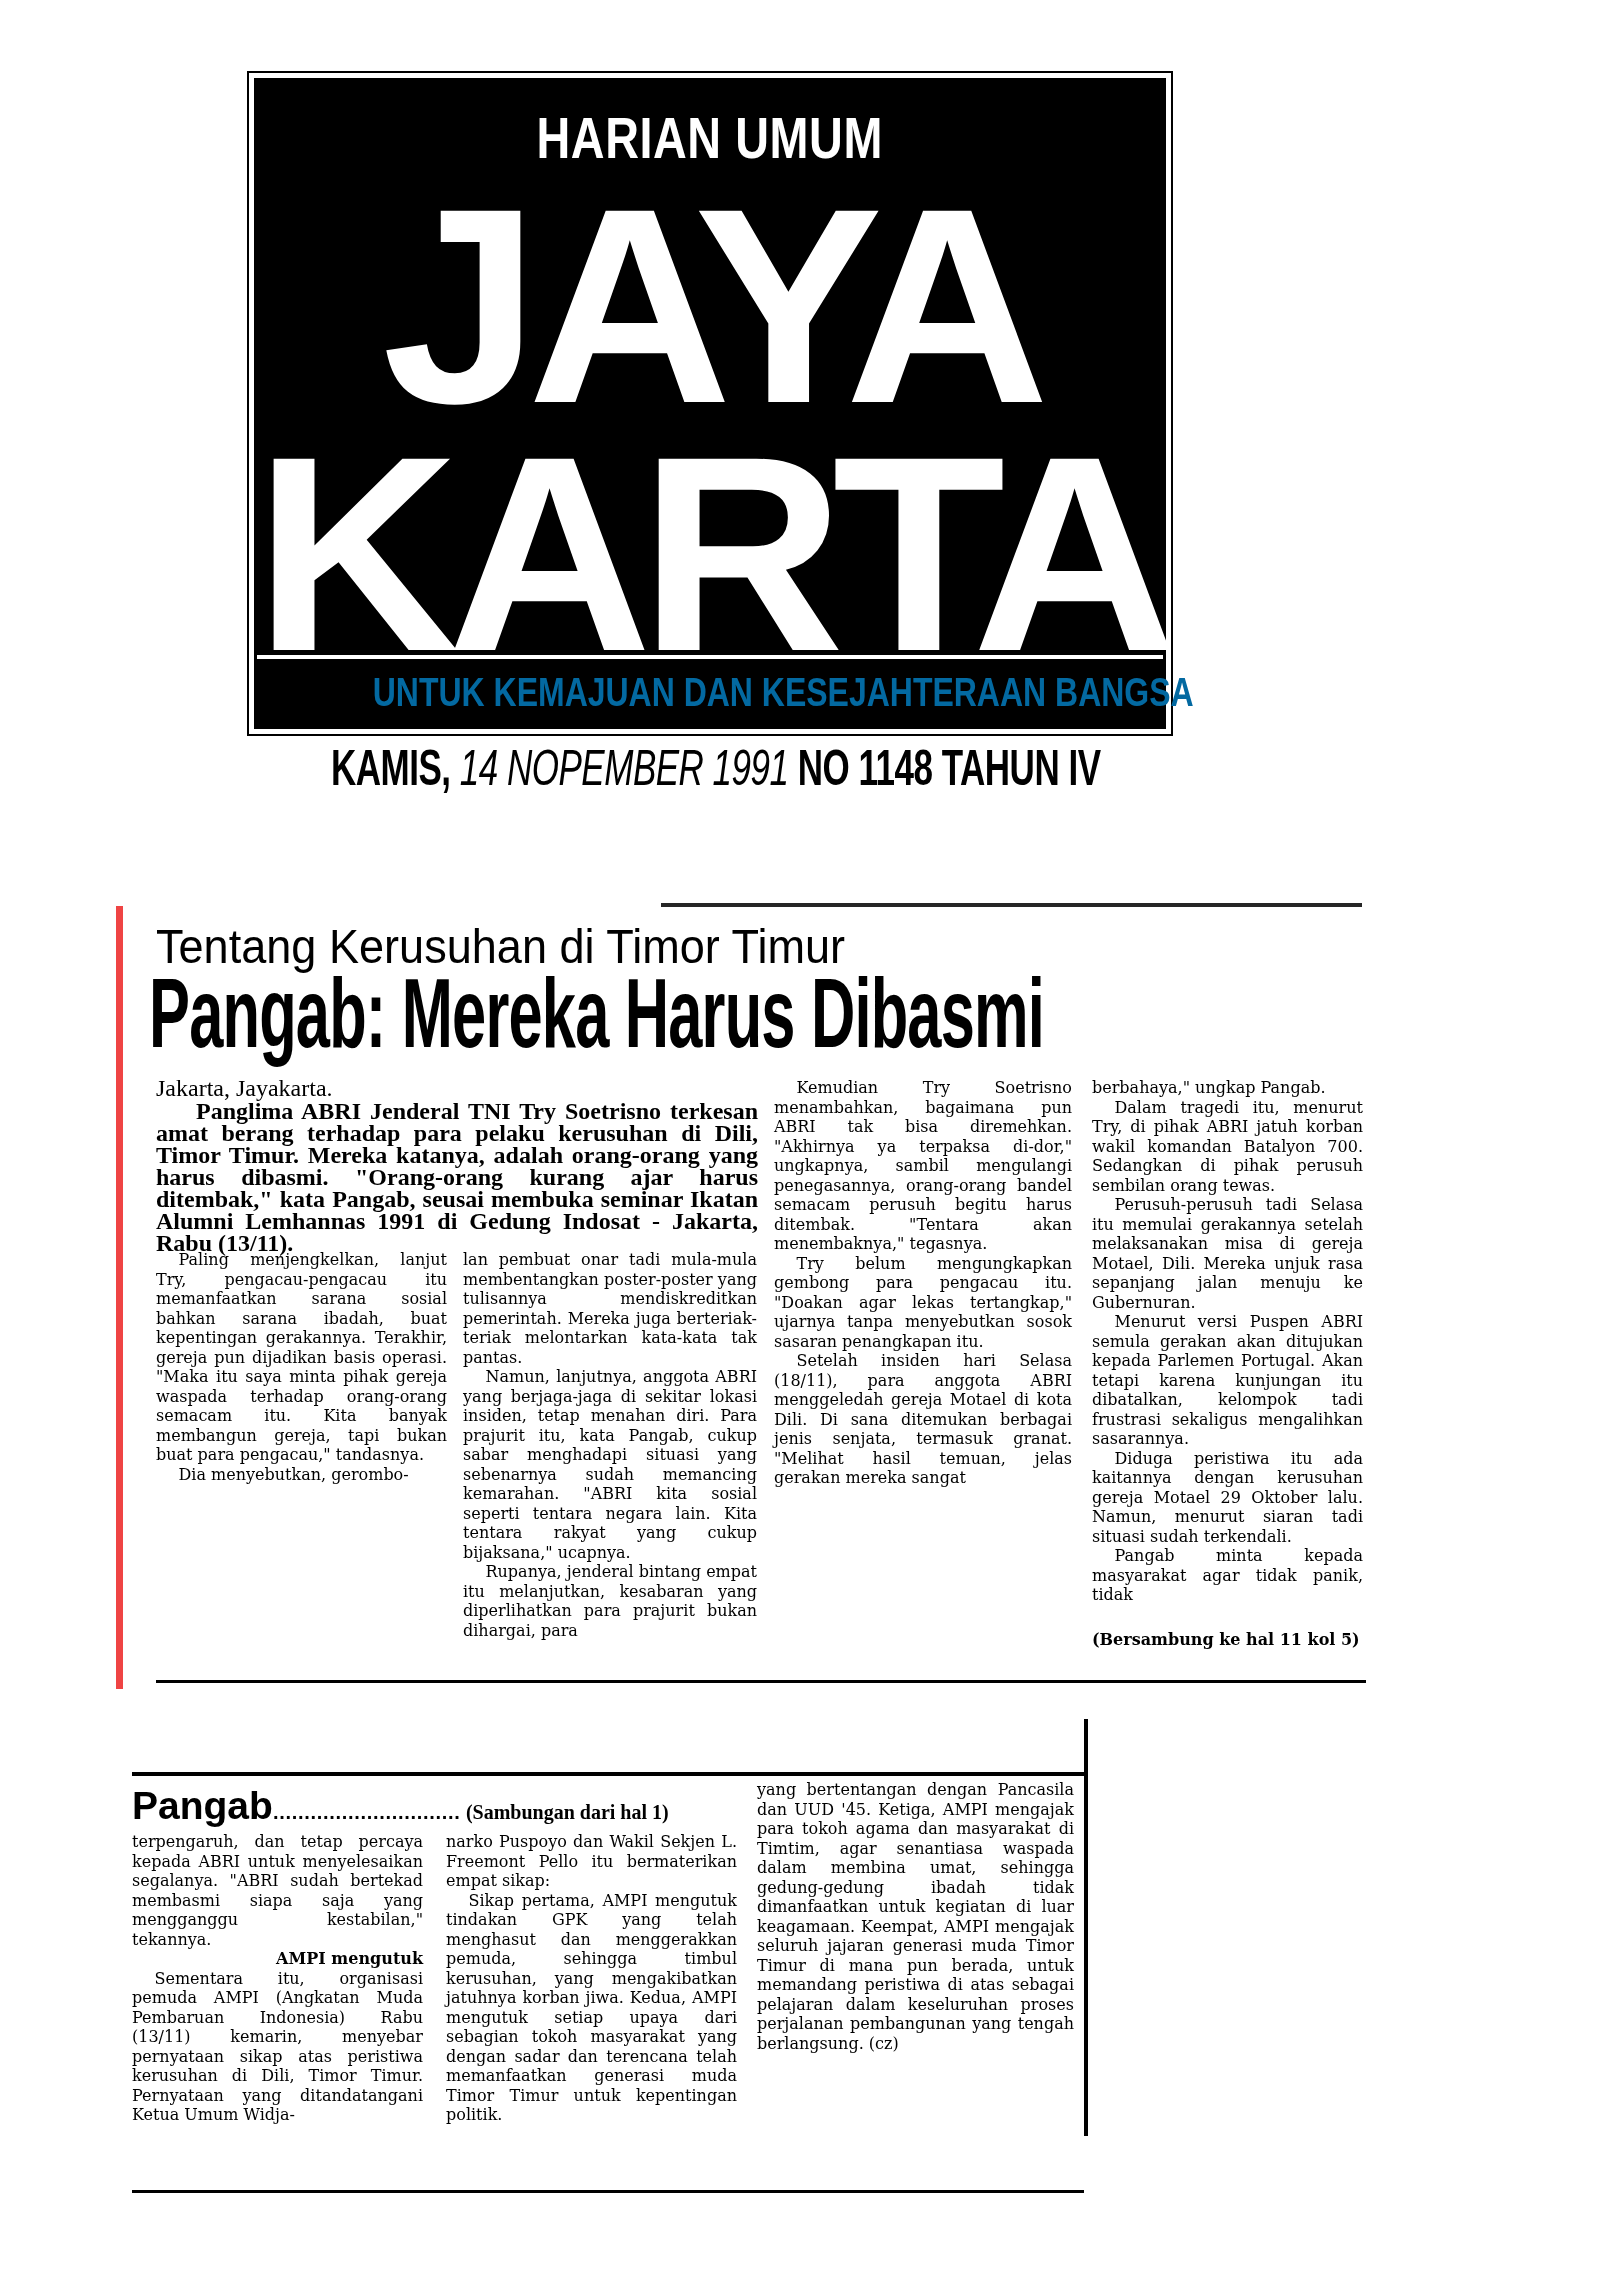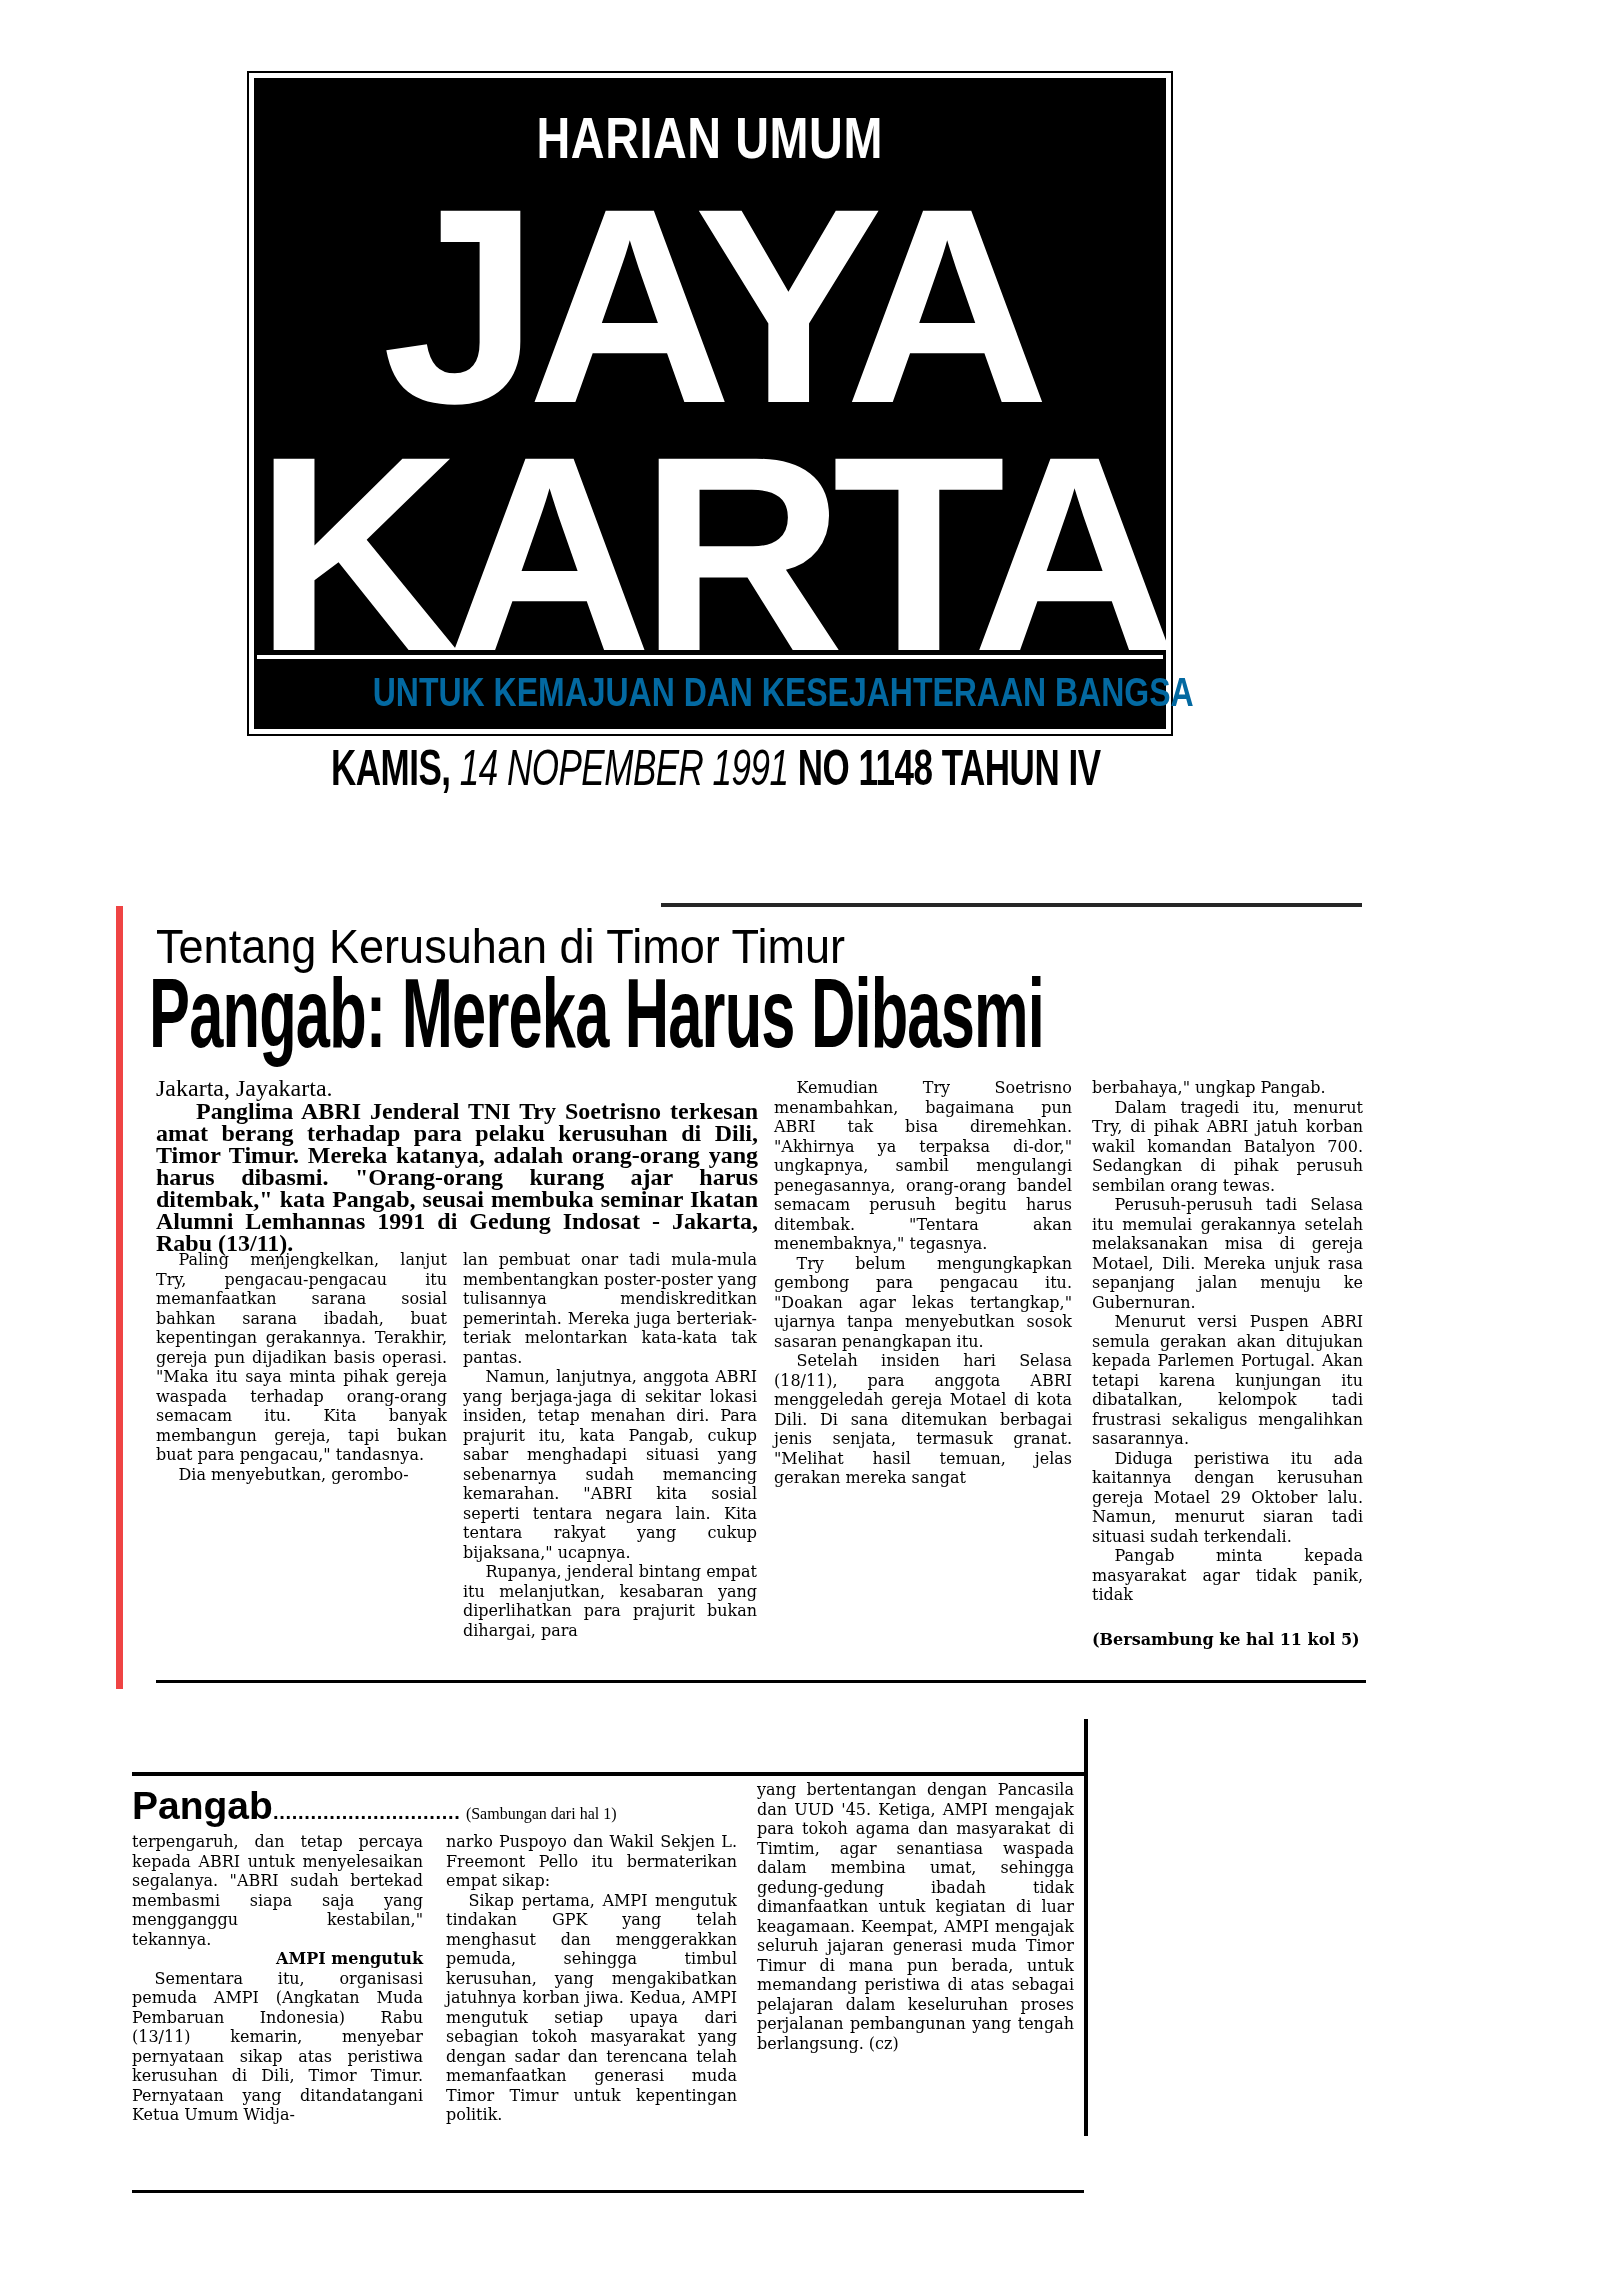--- a/index.html
+++ b/index.html
@@ -38,21 +38,21 @@
   .cont-note { display:block; margin-top:25px; font-weight:bold; text-indent:0 !important; text-align:left; }
   .article-bottom { position:absolute; left:33px; top:774px; width:1210px; height:2.6px; background:#000; }
 
   
   .cont { position:absolute; left:132px; top:1772px; width:955px; height:463px; }
   .cont-topline { position:absolute; left:0; top:0; width:955px; height:4px; background:#000; }
   .cont-rightline { position:absolute; left:1084px; top:1719px; width:4px; height:417px; background:#000; }
   .cont-title { position:absolute; left:0; top:12px; width:615px; white-space:nowrap; }
   .cont-title .ct-word { font-family:"Liberation Sans", sans-serif; font-weight:bold; font-size:39px; }
   .cont-title .ct-dots { font-family:"Liberation Sans", sans-serif; font-weight:bold; font-size:20px; letter-spacing:0.7px; }
-  .cont-title .ct-from { font-family:"Liberation Serif", serif; font-size:16px; font-weight:normal; margin-left:5.3px; }
+  .cont-title .ct-from { font-family:"Liberation Serif", serif; font-size:20px; font-weight:bold; margin-left:5.3px; }
   .col-b1 { left:0; top:60px; width:291px; }
   .col-b2 { left:314px; top:60px; width:291px; }
   .col-b3 { left:625px; top:8px; width:317px; }
   .subhead { font-weight:bold; text-align:right; text-indent:0 !important; }
   .cont-bottom { position:absolute; left:0; top:418px; width:952px; height:2.6px; background:#000; }
 </style>
 </head>
 <body>
 
 <div class="masthead">

